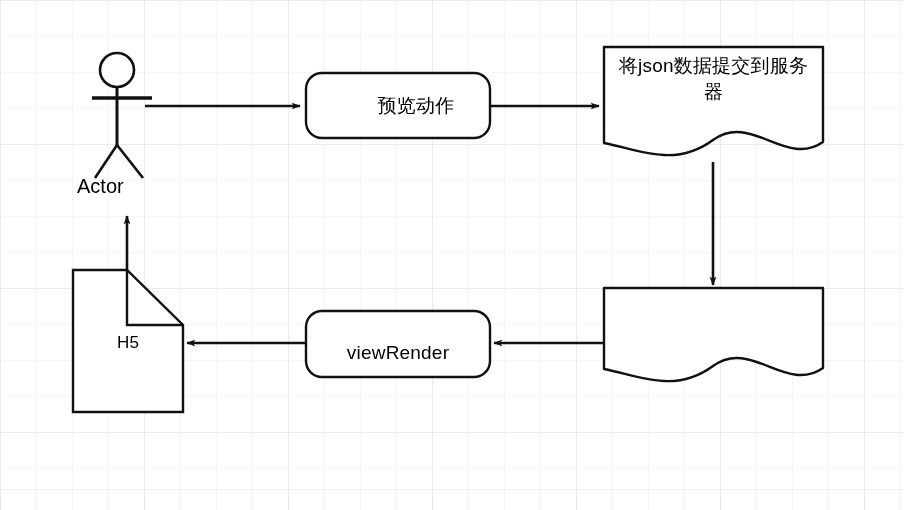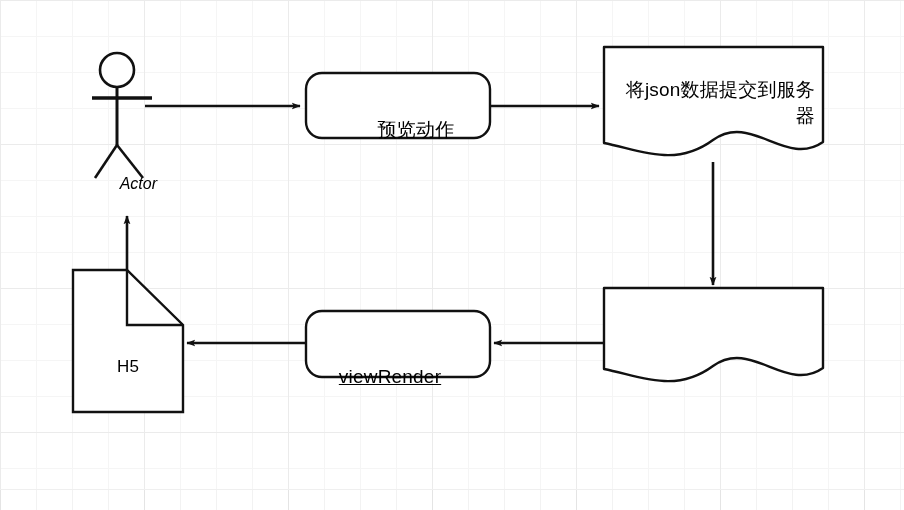--- a/index.html
+++ b/index.html
@@ -47,36 +47,34 @@
     left: 0;
     top: 0;
     width: 904px;
     height: 510px;
   }
   .shape-text {
     position: absolute;
     display: flex;
     align-items: center;
     justify-content: center;
-    text-align: right;
+    text-align: center;
     color: #000000;
     font-size: 19px;
     line-height: 26px;
     letter-spacing: 0.2px;
     pointer-events: none;
     white-space: pre-line;
-    margin-top: 24px;
   }
   .label-text {
     position: absolute;
     color: #000000;
-    font-size: 16px;
-    text-align: right;
+    font-size: 20px;
+    text-align: left;
     white-space: nowrap;
-    font-style: italic;
   }
 </style>
 </head>
 <body>
 
 <div id="canvas">
 
   <div id="grid-footer"></div>
 
   <svg id="vector-layer" width="904" height="510" viewBox="0 0 904 510">
@@ -120,17 +118,17 @@
     <line x1="127" y1="270" x2="127" y2="216" stroke="#111111" stroke-width="2.6" marker-end="url(#arrowhead)"></line>
   </svg>
 
   <div class="label-text" style="left:77px; top:175px; width:80px;">Actor</div>
 
   <div class="shape-text" style="left:306px; top:73px; width:220px; height:65px;">预览动作</div>
 
   <div class="shape-text" style="left:612px; top:53px; width:203px; height:62px; align-items:flex-start;">将json数据提交到服务器</div>
 
 
-  <div class="shape-text" style="left:298px; top:311px; width:184px; height:84px;text-decoration:underline;">viewRender</div>
+  <div class="shape-text" style="left:306px; top:311px; width:184px; height:84px;">viewRender</div>
 
   <div class="shape-text" style="left:98px; top:328px; width:60px; height:30px; font-size:17px;">H5</div>
 
 </div>
 
 </body></html>

